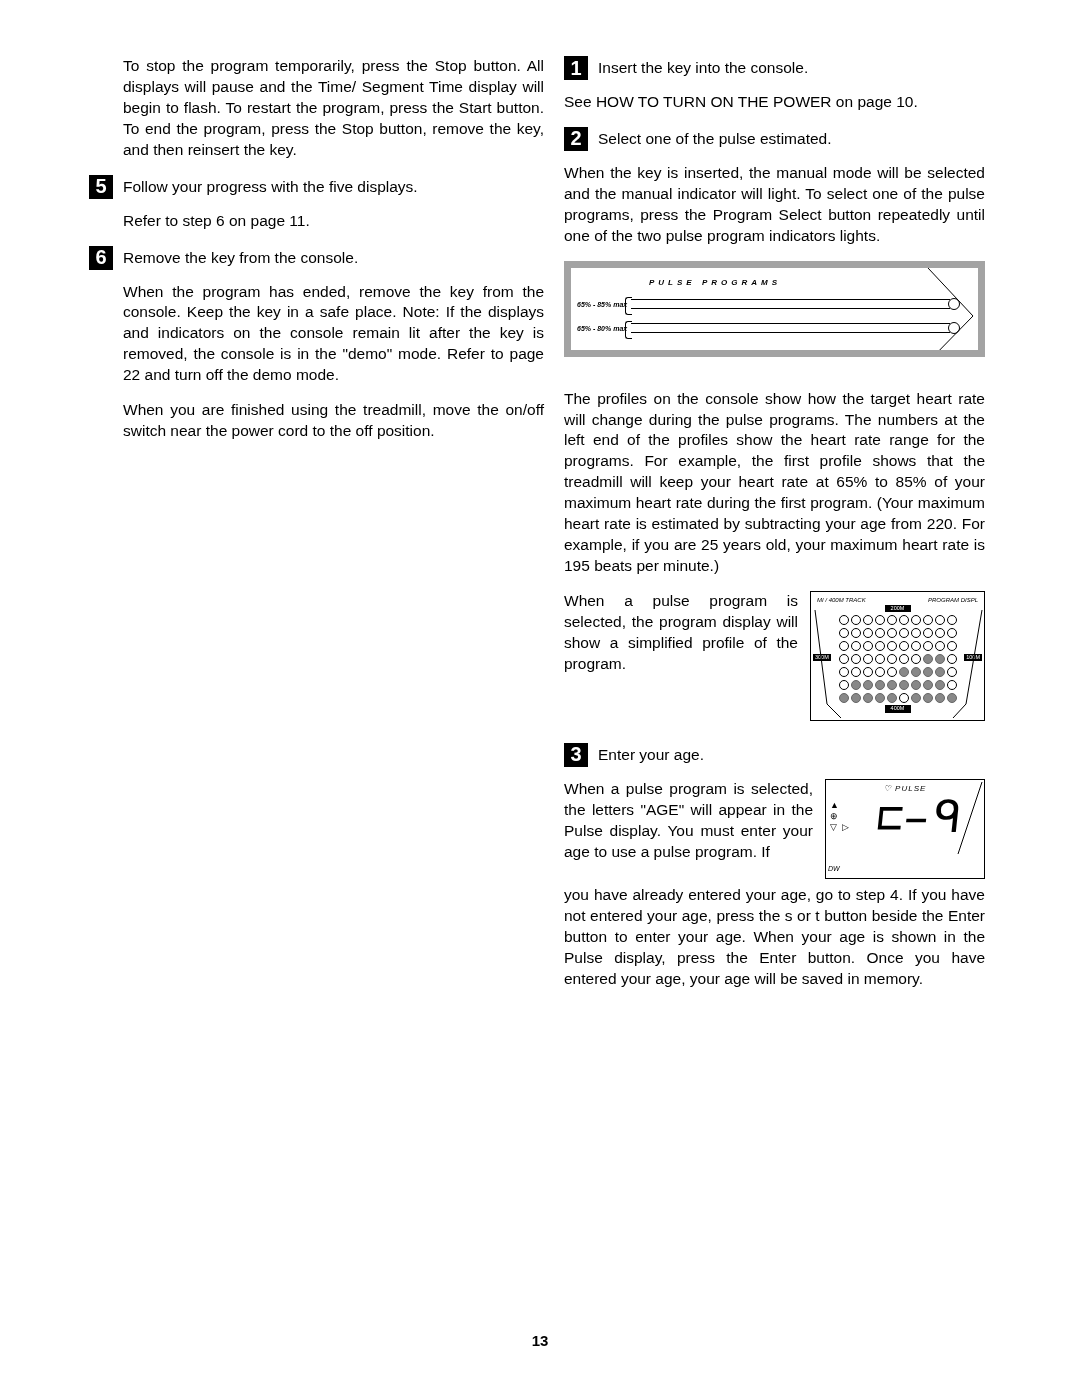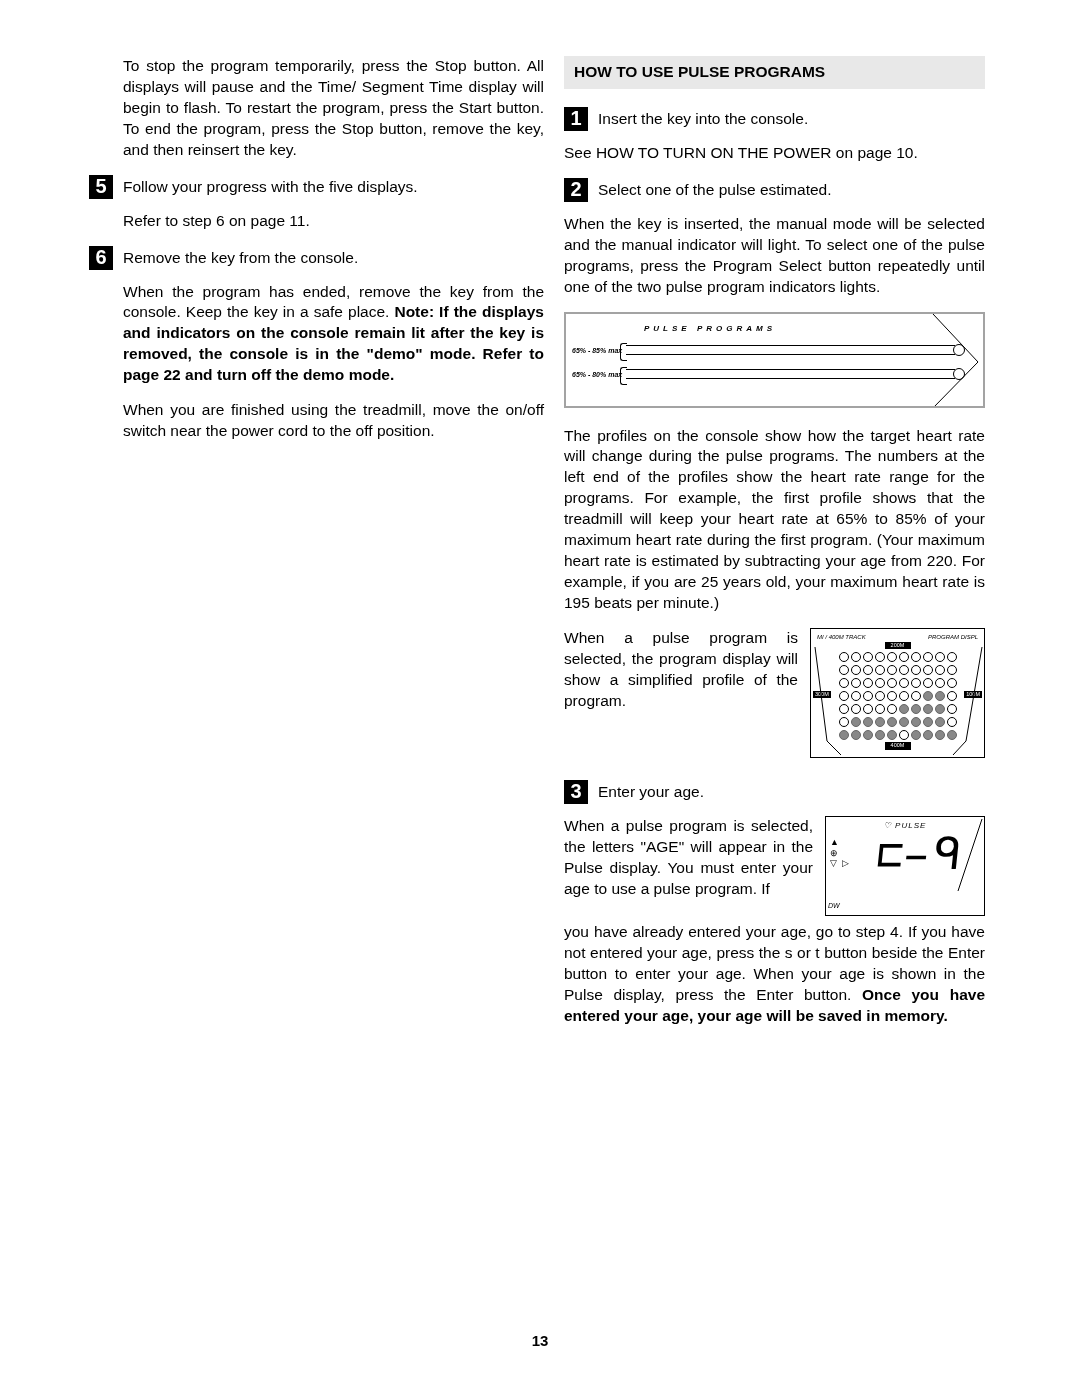--- a/index.html
+++ b/index.html
@@ -27,41 +27,41 @@
     font-weight: bold;
     font-size: 20px;
     width: 24px;
     height: 24px;
     display: flex;
     align-items: center;
     justify-content: center;
     flex-shrink: 0;
   }
   .step-title { font-weight: normal; padding-top: 2px; }
-  .bold { font-weight: bold; }
+  .bold { font-weight: normal; }
   .section-header {
     background: #e8e8e8;
     font-weight: bold;
     padding: 6px 10px;
     margin-bottom: 18px;
     font-size: 15.5px;
   }
   .pagenum {
     position: absolute;
     bottom: 48px;
     left: 0; right: 0;
     text-align: center;
     font-weight: bold;
     font-size: 15px;
   }
   
   .pulse-diagram {
-    border: 2px solid #a3a3a3;
+    border: 7px solid #a3a3a3;
     height: 96px;
-    margin: 12px 0 18px 0;
+    margin: 12px 0 32px 0;
     position: relative;
     padding: 10px 18px 8px 60px;
   }
   .pulse-diagram .hdr {
     font-size: 8px;
     letter-spacing: 4px;
     font-weight: bold;
     font-style: italic;
     margin-bottom: 6px;
     margin-left: 18px;
@@ -203,21 +203,20 @@
       <div class="step-title">Remove the key from the console.</div>
     </div>
     <p>
       <span>When the program has ended, remove the key from the console. Keep the key in a safe place. </span>
       <span class="bold">Note: If the displays and indicators on the console remain lit after the key is removed, the console is in the "demo" mode. Refer to page 22 and turn off the demo mode.</span>
     </p>
     <p>When you are finished using the treadmill, move the on/off switch near the power cord to the off position.</p>
   </div>
 
   <div class="col col-right">
-    <div class="section-header">HOW TO USE PULSE PROGRAMS</div>
 
     <div class="step-row" style="margin-left:0">
       <div class="step-num">1</div>
       <div class="step-title">Insert the key into the console.</div>
     </div>
     <p style="margin-left:0">See HOW TO TURN ON THE POWER on page 10.</p>
 
     <div class="step-row" style="margin-left:0">
       <div class="step-num">2</div>
       <div class="step-title">Select one of the pulse estimated.</div>

